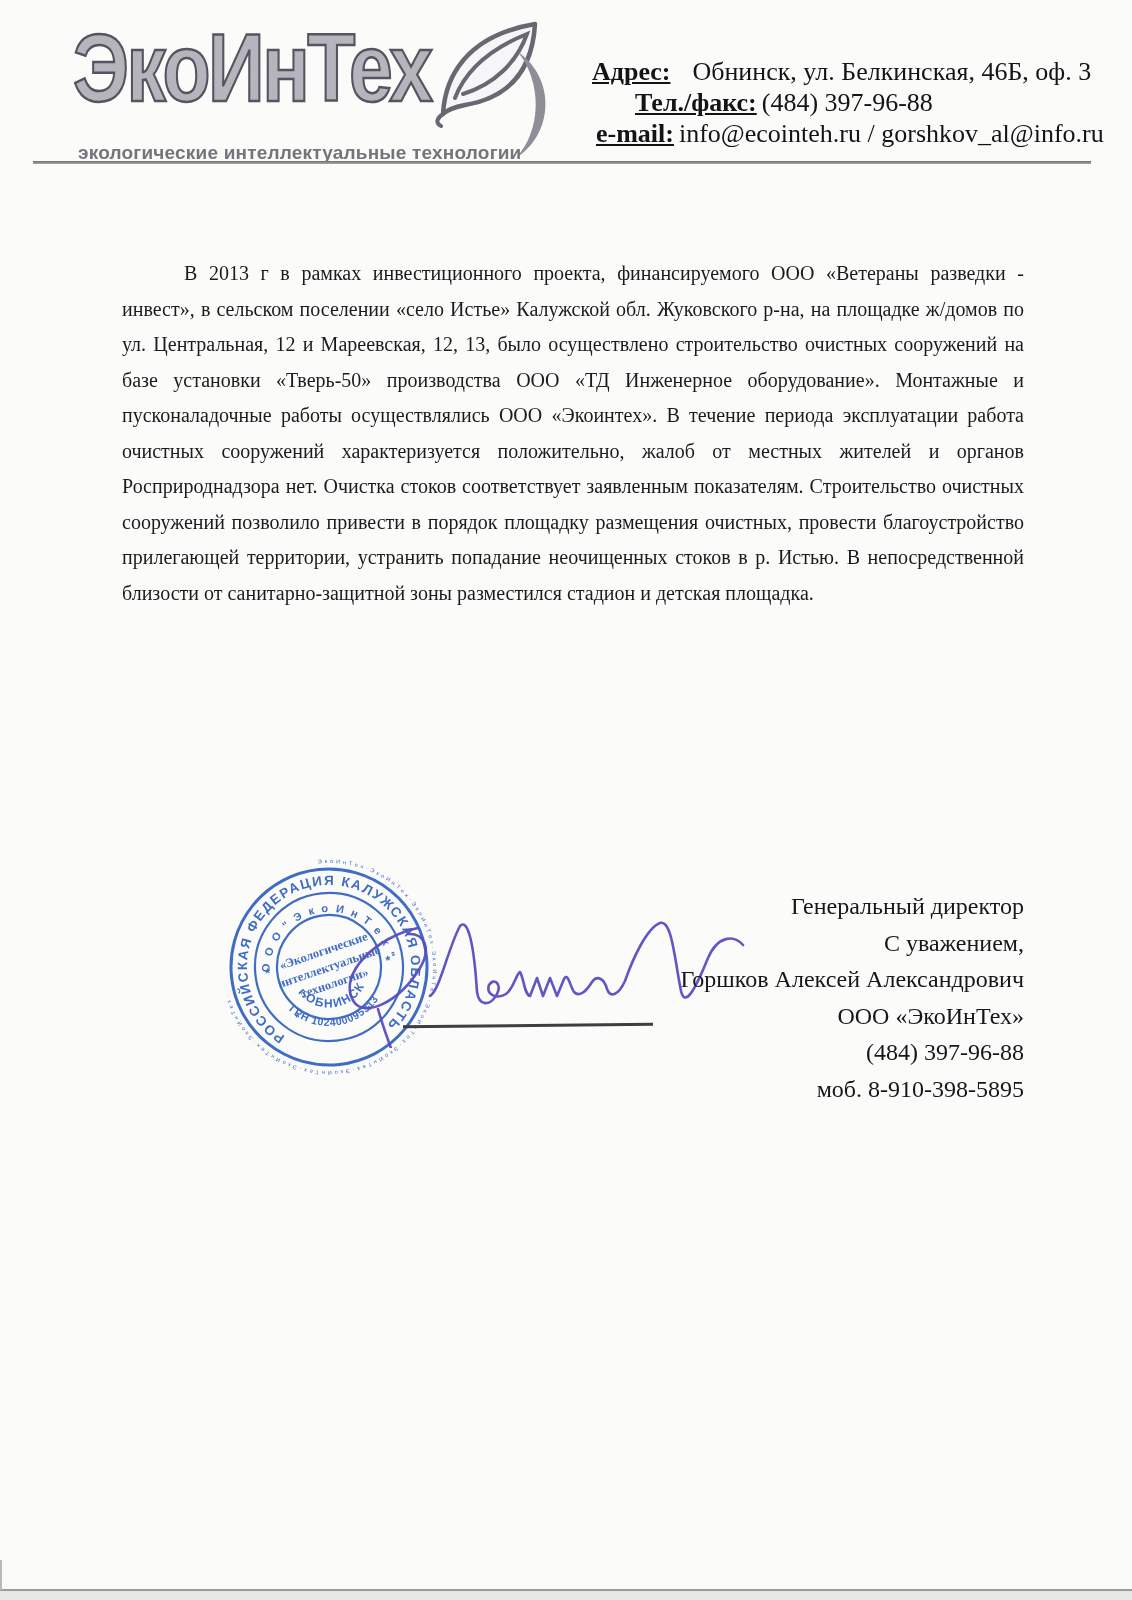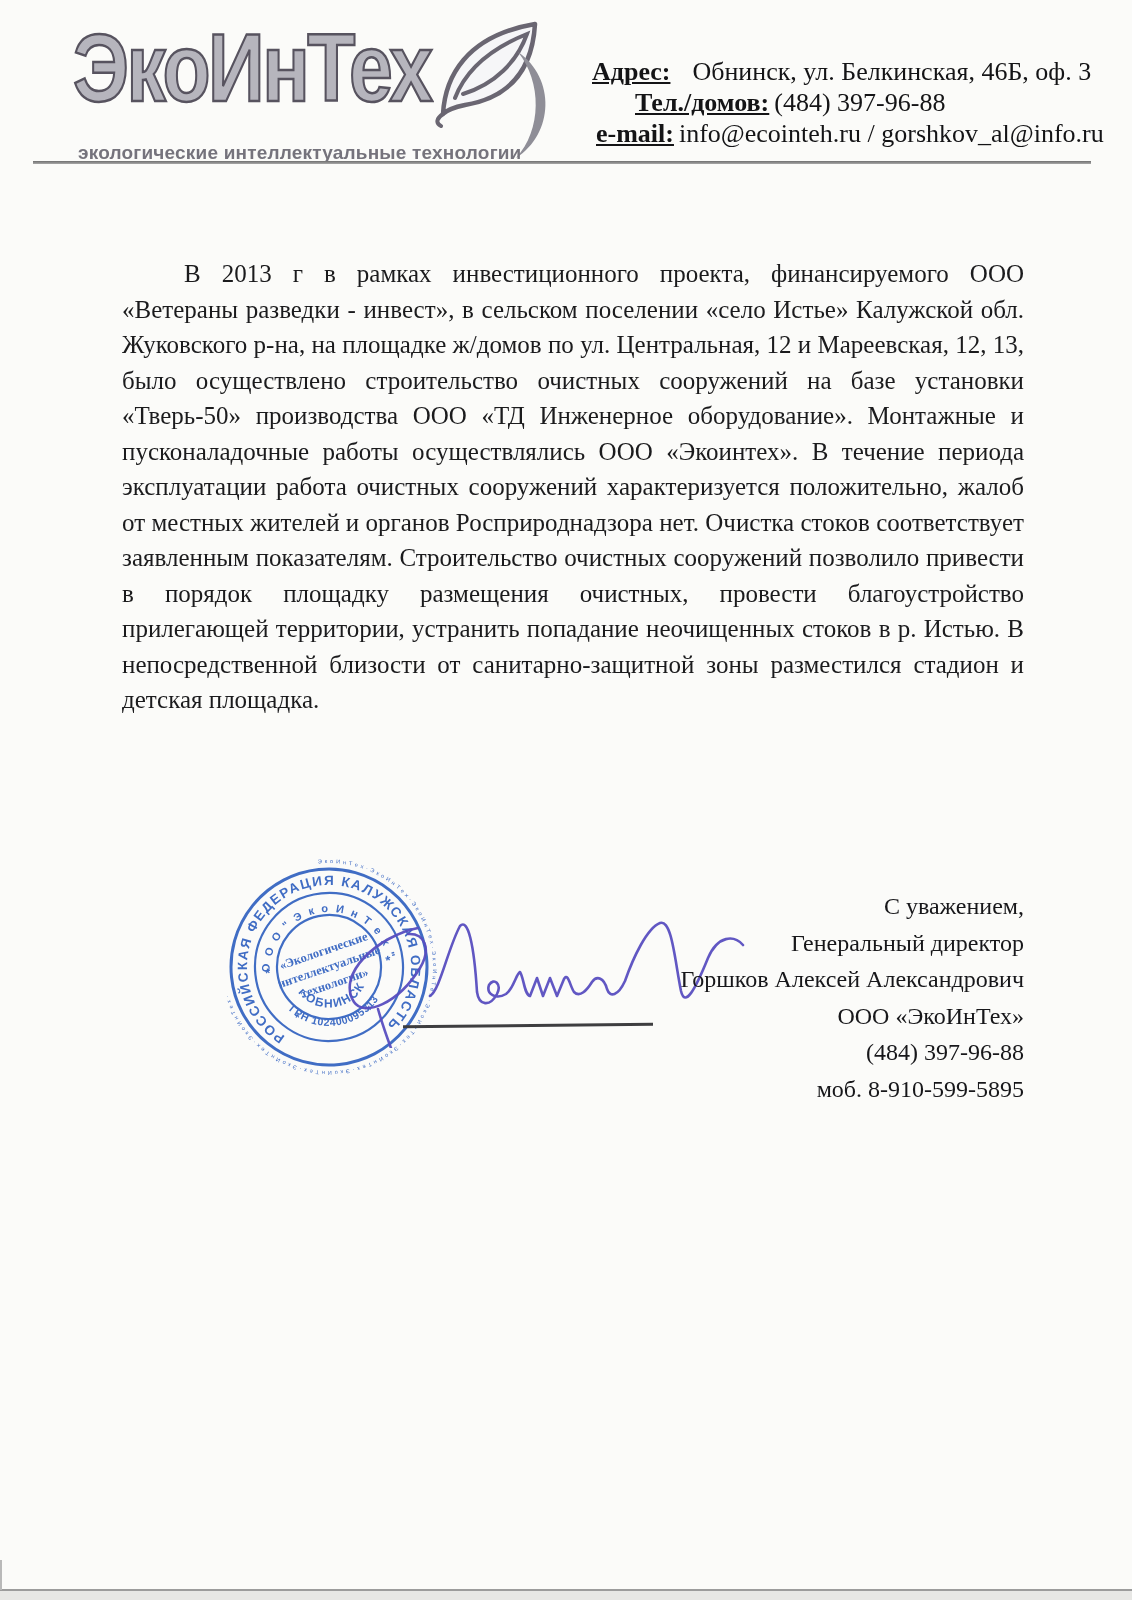--- a/index.html
+++ b/index.html
@@ -49,21 +49,21 @@
   .contact b{font-weight:bold;text-decoration:underline;}
   .contact .gap-wide{display:inline-block;width:22px;}
   .contact .gap-sm{display:inline-block;width:5px;}
   .header-divider{
     position:absolute;left:33px;top:161px;width:1058px;height:3px;
     background:linear-gradient(to bottom,#6f6f6f,#a8a8a8);
   }
   
   .body-paragraph{
     position:absolute;left:122px;top:256px;width:902px;
-    font-size:25px;line-height:35.5px;
+    font-size:20px;line-height:35.5px;
     text-align:justify;
     text-indent:62px;
     color:#1b1b1d;
     margin:0;
   }
   
   .stamp-svg{position:absolute;left:212px;top:850px;opacity:0.92;}
   .signature-underline{
     position:absolute;left:403px;top:1024px;width:250px;height:2.5px;
     background:#3e3e40;transform:rotate(-0.6deg);
@@ -100,21 +100,21 @@
   </svg>
 
   <svg class="swoosh-svg" width="50" height="108" viewBox="0 0 50 108">
     <path d="M6 0 C 30 30, 30 78, 4 106 C 42 82, 44 26, 6 0 Z" fill="#8f8e97"></path>
   </svg>
 
   <div class="logo-tagline">экологические интеллектуальные технологии</div>
 
   <div class="contact">
     <div class="row1"><b>Адрес:</b><span class="gap-wide"></span><span>Обнинск, ул. Белкинская, 46Б, оф. 3</span></div>
-    <div class="row2"><b>Тел./домов:</b><span class="gap-sm"></span><span>(484) 397-96-88</span></div>
+    <div class="row2"><b>Тел./факс:</b><span class="gap-sm"></span><span>(484) 397-96-88</span></div>
     <div class="row3"><b>e-mail:</b><span class="gap-sm"></span><span>info@ecointeh.ru / gorshkov_al@info.ru</span></div>
   </div>
 
   <div class="header-divider"></div>
 
   <p class="body-paragraph">В 2013 г в рамках инвестиционного проекта, финансируемого ООО «Ветераны разведки - инвест», в сельском поселении «село Истье» Калужской обл. Жуковского р-на,  на площадке ж/домов по  ул. Центральная, 12 и Мареевская, 12, 13, было осуществлено строительство очистных сооружений на базе установки «Тверь-50» производства ООО «ТД Инженерное оборудование». Монтажные и пусконаладочные работы осуществлялись ООО «Экоинтех». В течение периода эксплуатации работа очистных сооружений характеризуется положительно, жалоб от местных жителей и органов Росприроднадзора нет. Очистка стоков соответствует заявленным показателям. Строительство очистных сооружений позволило привести в порядок площадку размещения очистных, провести благоустройство прилегающей территории, устранить попадание неочищенных стоков в р. Истью. В непосредственной близости от санитарно-защитной зоны разместился стадион и детская площадка.</p>
 
   <svg class="stamp-svg" width="234" height="234" viewBox="0 0 234 234">
     <g transform="rotate(-6 117 117)" fill="none" stroke="#3161c0">
 
@@ -150,25 +150,25 @@
   <div class="signature-underline"></div>
 
   <svg class="signature-svg" width="470" height="170" viewBox="0 0 470 170">
     <g fill="none" stroke="#584ec0" stroke-width="2.6" stroke-linecap="round" stroke-linejoin="round" opacity="0.95">
       <path d="M 118 50 C 78 58, 36 96, 54 124 C 64 139, 98 126, 120 90 C 132 70, 124 55, 108 56 M 78 131 C 84 152, 90 168, 97 186"></path>
       <path d="M 130 118 C 140 112, 148 70, 160 48 C 168 40, 174 66, 177 114 C 179 128, 190 129, 197 116 C 202 106, 194 99, 189 107 C 186 116, 196 122, 206 116 C 214 110, 216 96, 220 94 C 224 100, 224 116, 230 118 L 237 100 L 243 118 L 250 100 L 257 118 L 264 101 C 268 94, 270 108, 274 114 C 280 120, 287 112, 292 104 C 297 97, 304 100, 307 111 C 310 120, 318 118, 325 103 C 333 80, 347 50, 360 45 C 372 41, 375 84, 381 113 C 385 130, 395 112, 408 80 C 418 57, 434 57, 443 67"></path>
     </g>
   </svg>
 
   <div class="signoff">
+    <div>Генеральный директор</div>
     <div>С уважением,</div>
-    <div>Генеральный директор</div>
     <div>Горшков Алексей Александрович</div>
     <div>ООО «ЭкоИнТех»</div>
     <div>(484) 397-96-88</div>
-    <div>моб. 8-910-599-5895</div>
+    <div>моб. 8-910-398-5895</div>
   </div>
 
   <div class="scan-bottom-line"></div>
   <div class="scan-bottom-strip"></div>
   <div class="scan-left-tick"></div>
 
 </div>
 
 </body></html>

